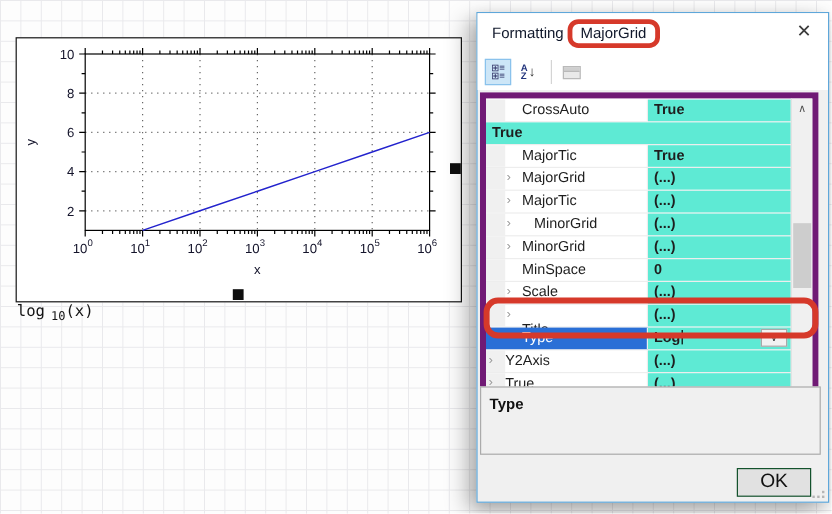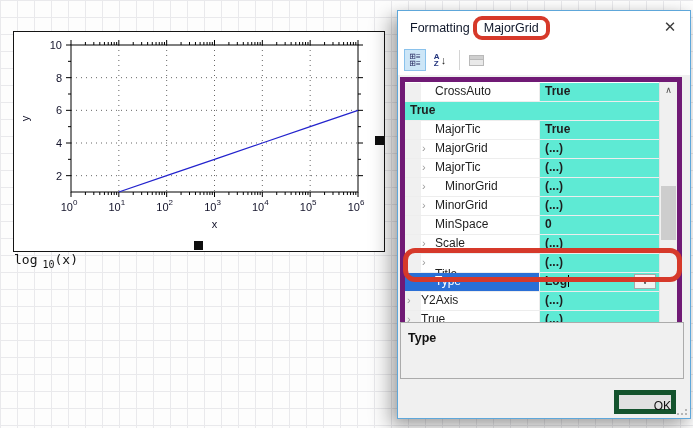--- a/index.html
+++ b/index.html
@@ -62,22 +62,22 @@
     color:#444;text-align:center;line-height:13px;}
   .pg-scroll{position:absolute;right:0;top:0;bottom:0;width:18px;background:#f0f0f0;border-left:1px solid #e2e2e2;box-sizing:border-box;}
   .sarrow{position:absolute;left:0;width:100%;height:17px;font-size:9px;color:#505050;text-align:center;line-height:17px;}
   .sarrow.up{top:0;} .sarrow.down{bottom:0;}
   .sthumb{position:absolute;left:1px;width:15px;top:104px;height:54px;background:#cdcdcd;}
   
   .descbox{position:absolute;left:2px;top:311px;width:284px;height:57px;background:#f0f0f0;
     border:1px solid #ababab;box-sizing:border-box;padding:5px 7px;}
   .descbox b{font-size:12.5px;color:#111;}
   .okbtn{position:absolute;left:216px;top:379px;width:62px;height:24px;background:#e1e1e1;
-    border:5px solid #14532d;box-sizing:border-box;font-size:12px;color:#111;
-    text-align:right;line-height:22px;}
+    border:1px solid #14532d;box-sizing:border-box;font-size:16px;color:#111;
+    text-align:center;line-height:22px;}
   .grip{position:absolute;right:3px;bottom:3px;width:10px;height:10px;}
   .grip i{position:absolute;width:2px;height:2px;background:#b5b5b5;}
   
   .red-rect{position:absolute;border:5px solid var(--red);border-radius:12px;box-sizing:border-box;z-index:50;}
 </style>
 </head>
 <body>
 
 <div class="canvas">
 

